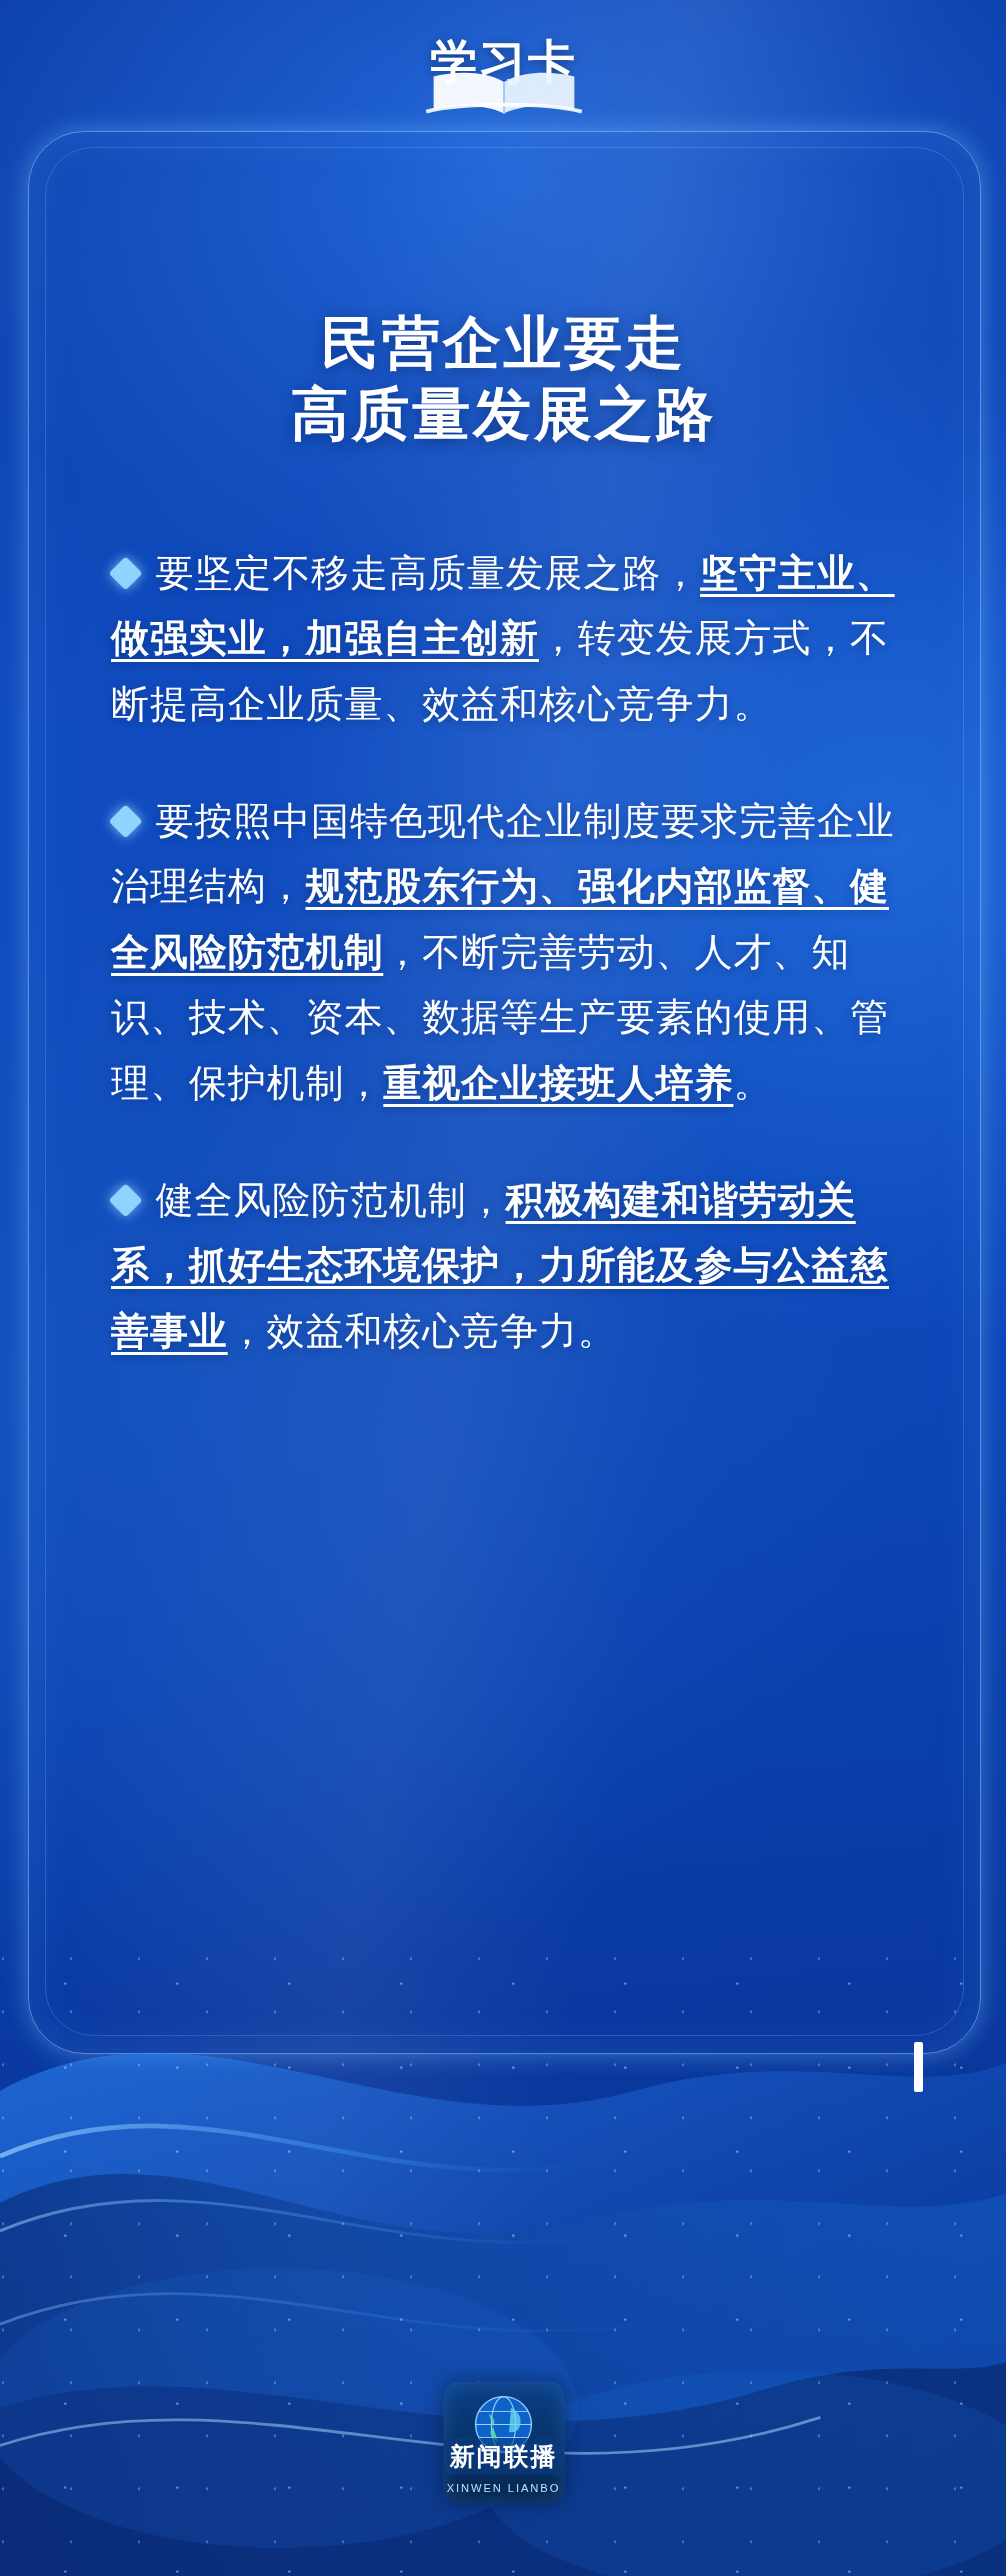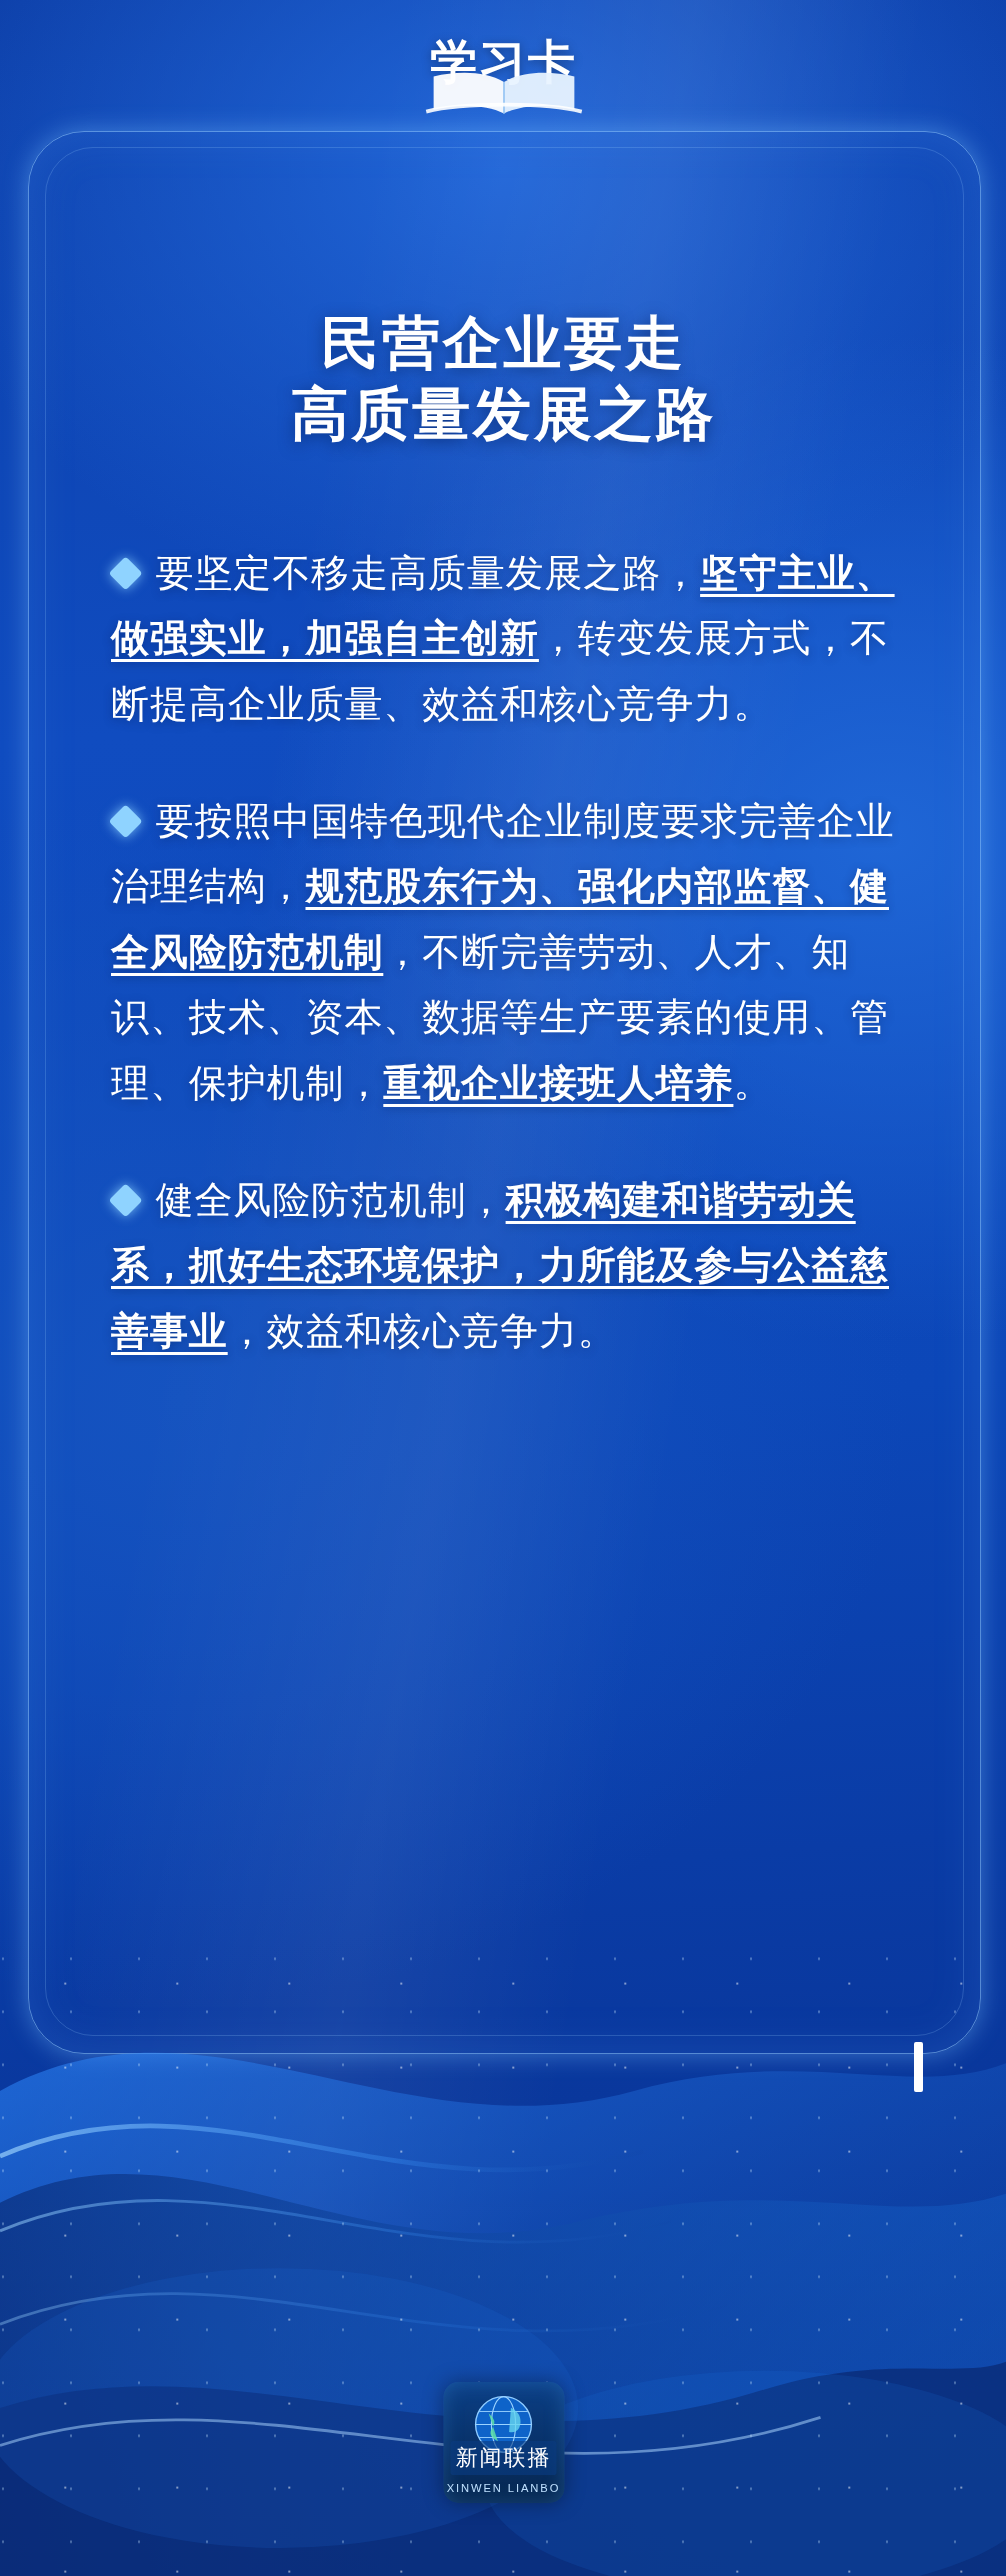--- a/index.html
+++ b/index.html
@@ -224,22 +224,22 @@
     box-sizing: border-box;
   }
   .badge-globe {
     position: absolute;
     top: 9.3px;
     left: 50%;
     transform: translateX(-50%);
   }
   .badge-cn {
     position: relative;
-    font-size: 22px;
-    font-weight: 400;
+    font-size: 25px;
+    font-weight: 700;
     color: #ffffff;
     letter-spacing: 1.9px;
     background: rgba(10,60,130,0.6);
     padding: 1.9px 5.6px;
     border-radius: 2.8px;
   }
   .badge-en {
     position: relative;
     font-size: 11.2px;
     color: #bfe0ff;

